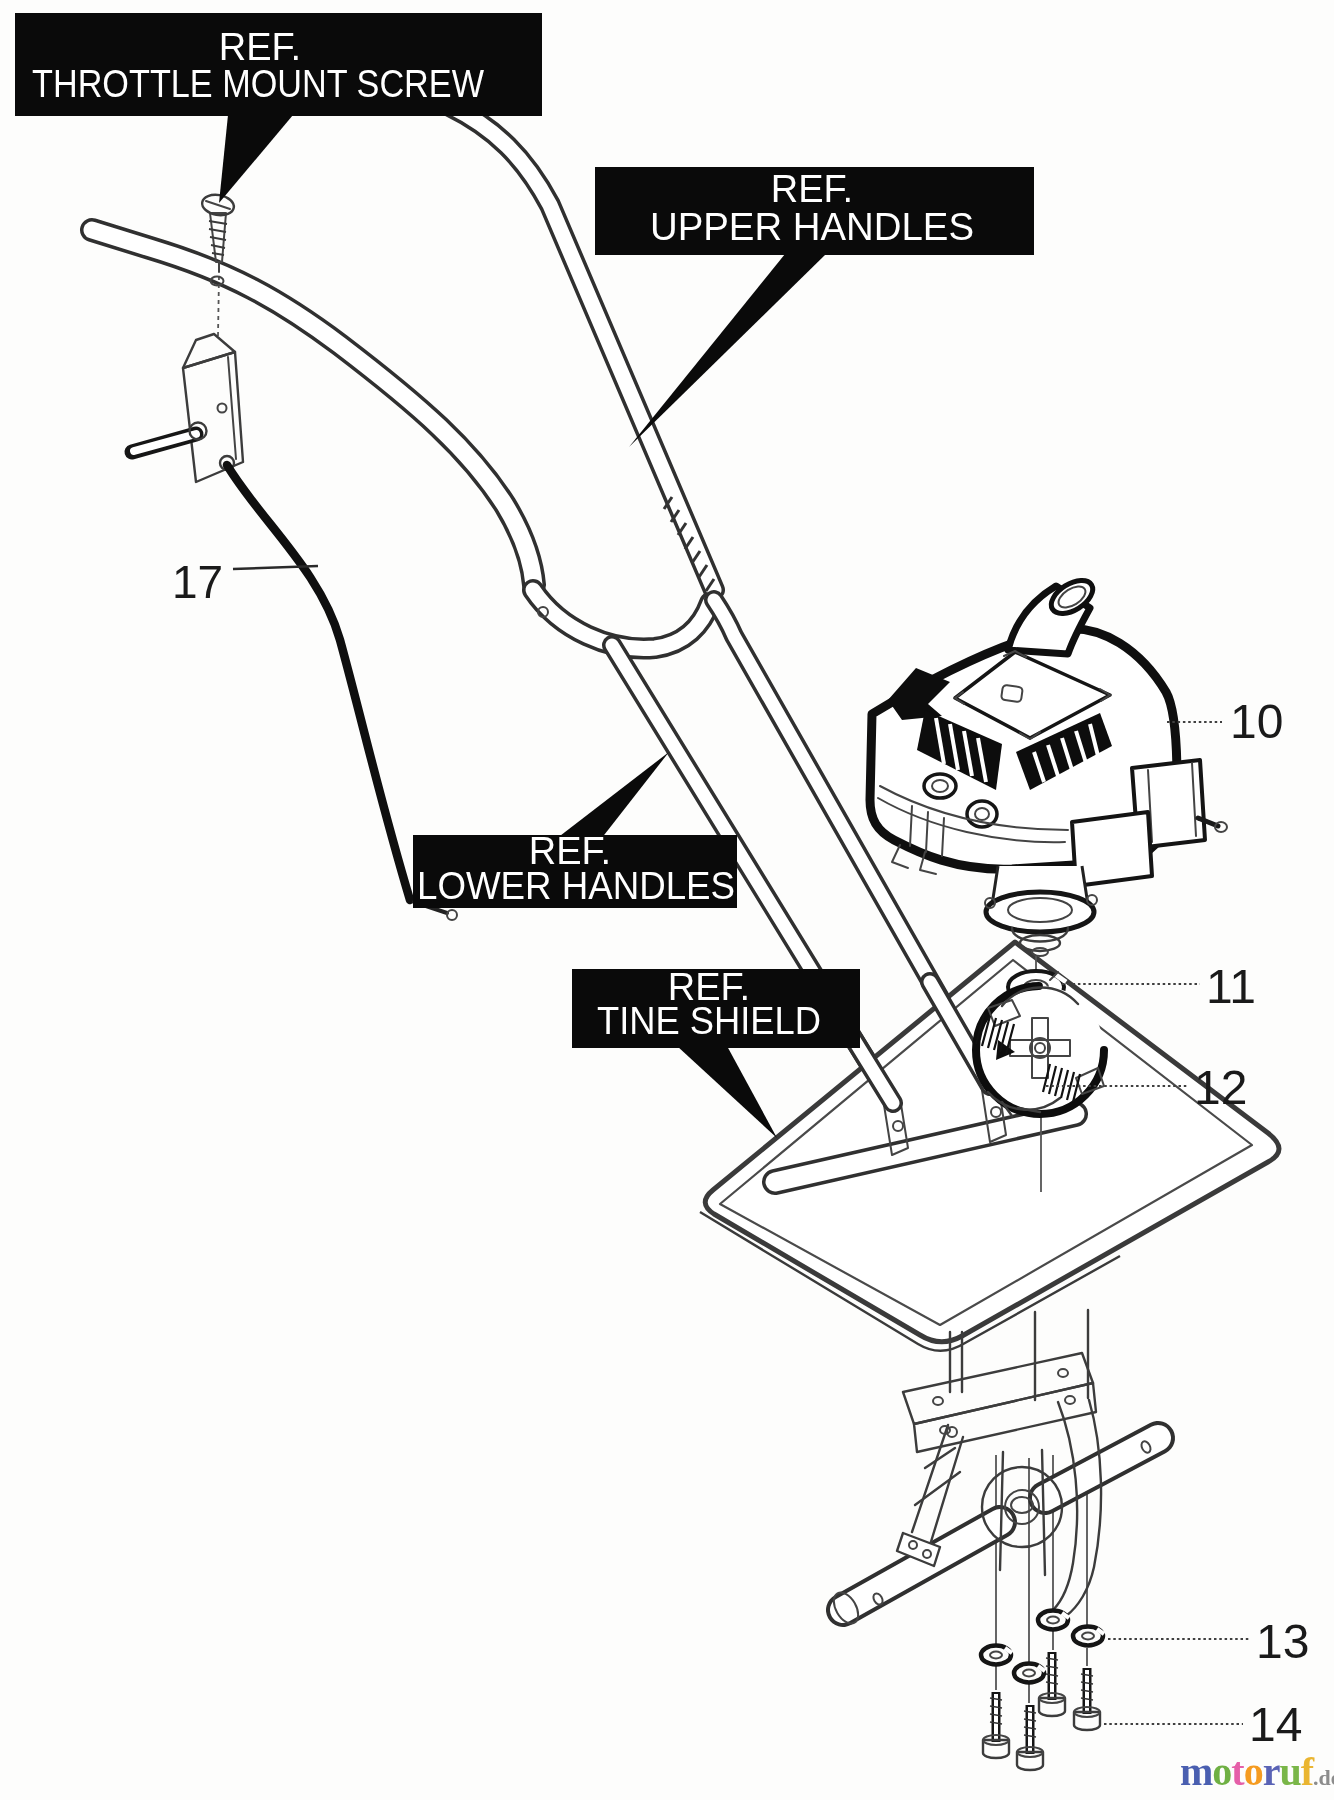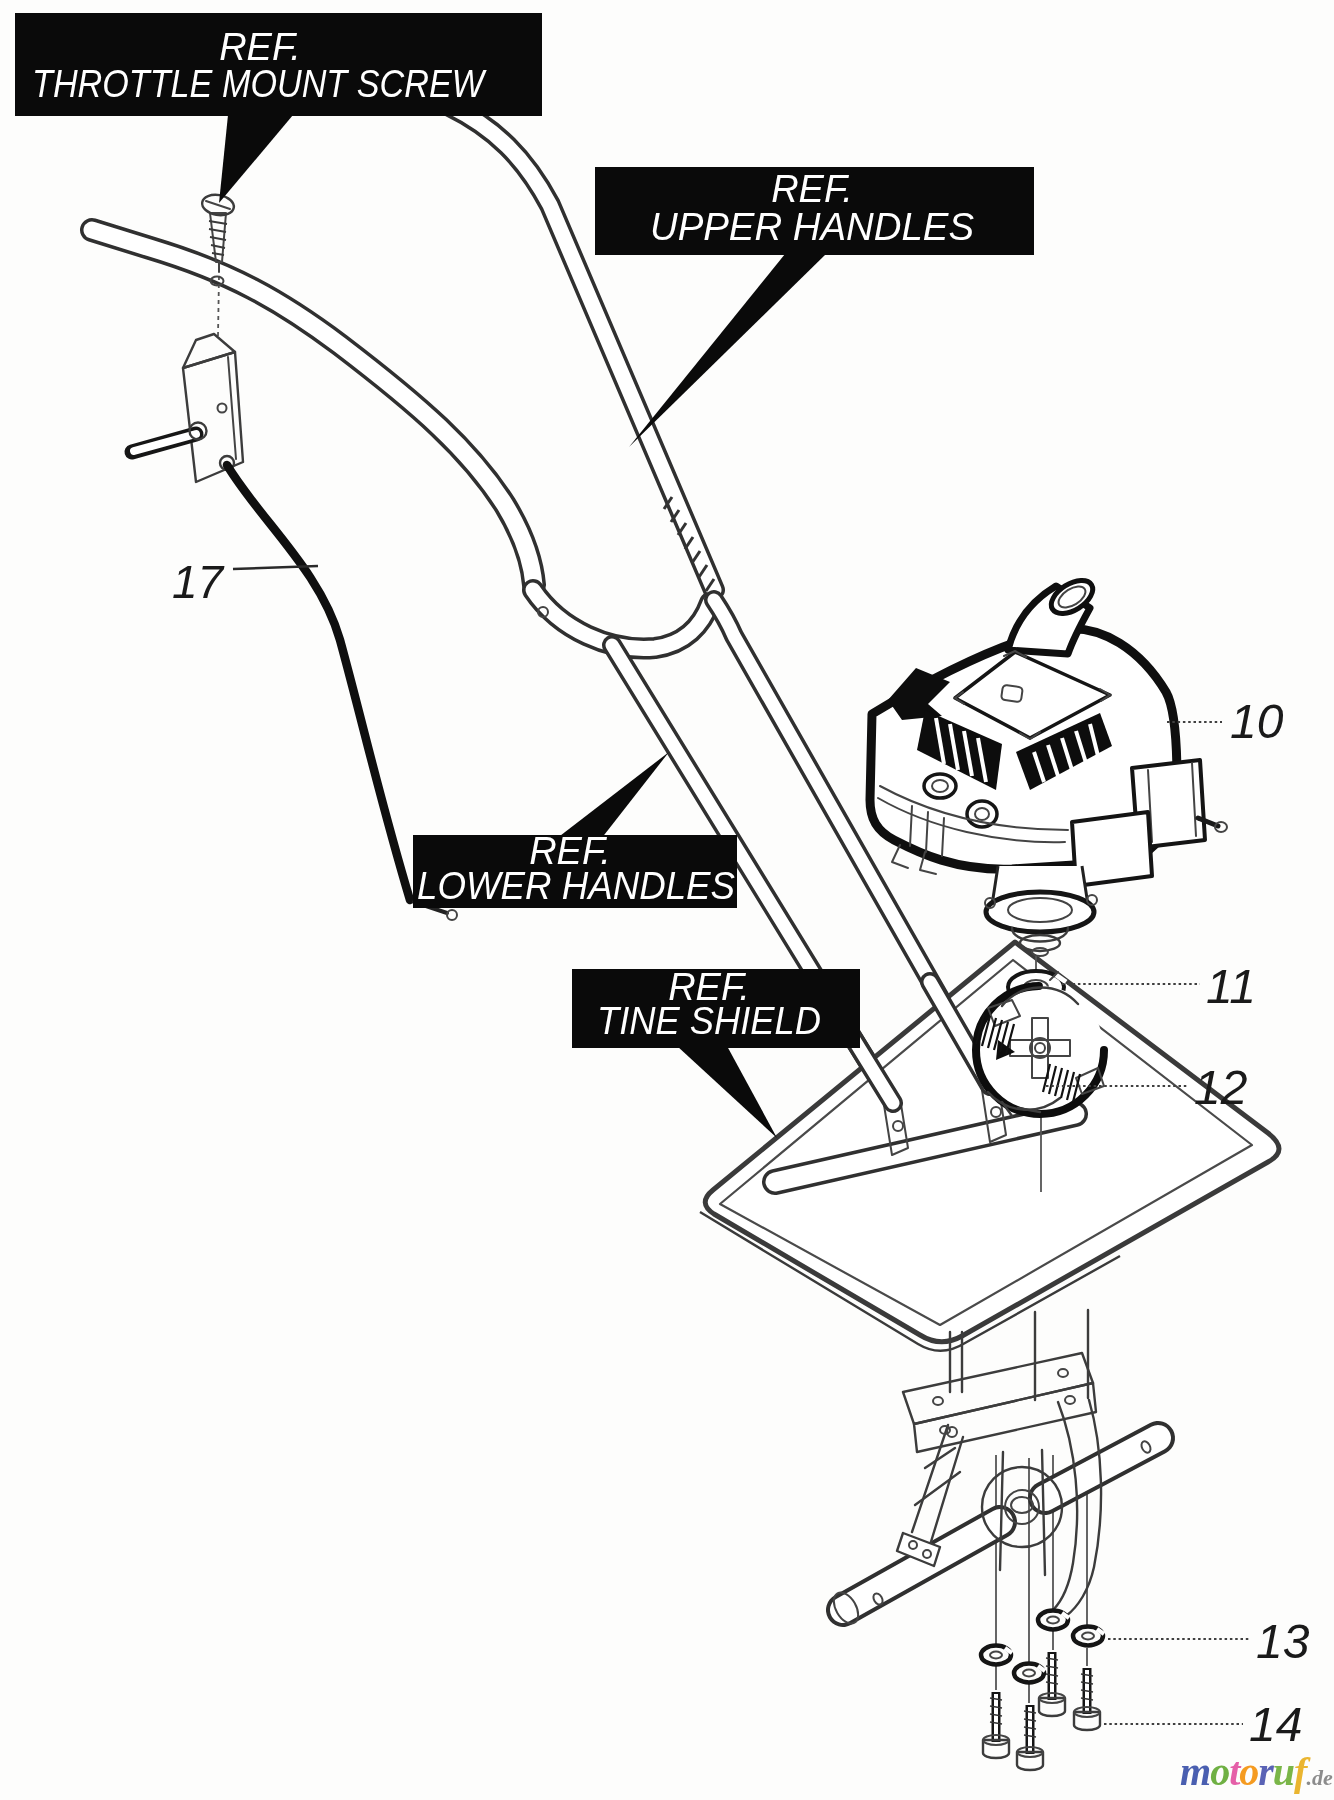--- a/index.html
+++ b/index.html
@@ -1,17 +1,17 @@
 <!DOCTYPE html>
 <html><head>
 <meta charset="utf-8">
 <style>
   html,body { margin:0; padding:0; background:#e8e8e8; }
   .page { position:relative; width:1334px; height:1800px; background:#fdfdfc; overflow:hidden;
-          font-family:"Liberation Sans", sans-serif;font-style:italic; }
+          font-family:"Liberation Sans", sans-serif; }
   svg { position:absolute; left:0; top:0; }
 
   
   .ln  { fill:none; stroke:#3c3c3c; stroke-width:2.4; stroke-linecap:round; stroke-linejoin:round; }
   .ln2 { fill:none; stroke:#444444; stroke-width:2;   stroke-linecap:round; stroke-linejoin:round; }
   .blk { fill:#0d0d0d; stroke:none; }
   .tube-o { fill:none; stroke:#303030; stroke-linecap:round; stroke-linejoin:round; }
   .tube-i { fill:none; stroke:#ffffff; stroke-linecap:round; stroke-linejoin:round; }
   .thin { fill:none; stroke:#555555; stroke-width:1.8; }
   .slat { stroke:#ffffff; stroke-width:4; fill:none; }

